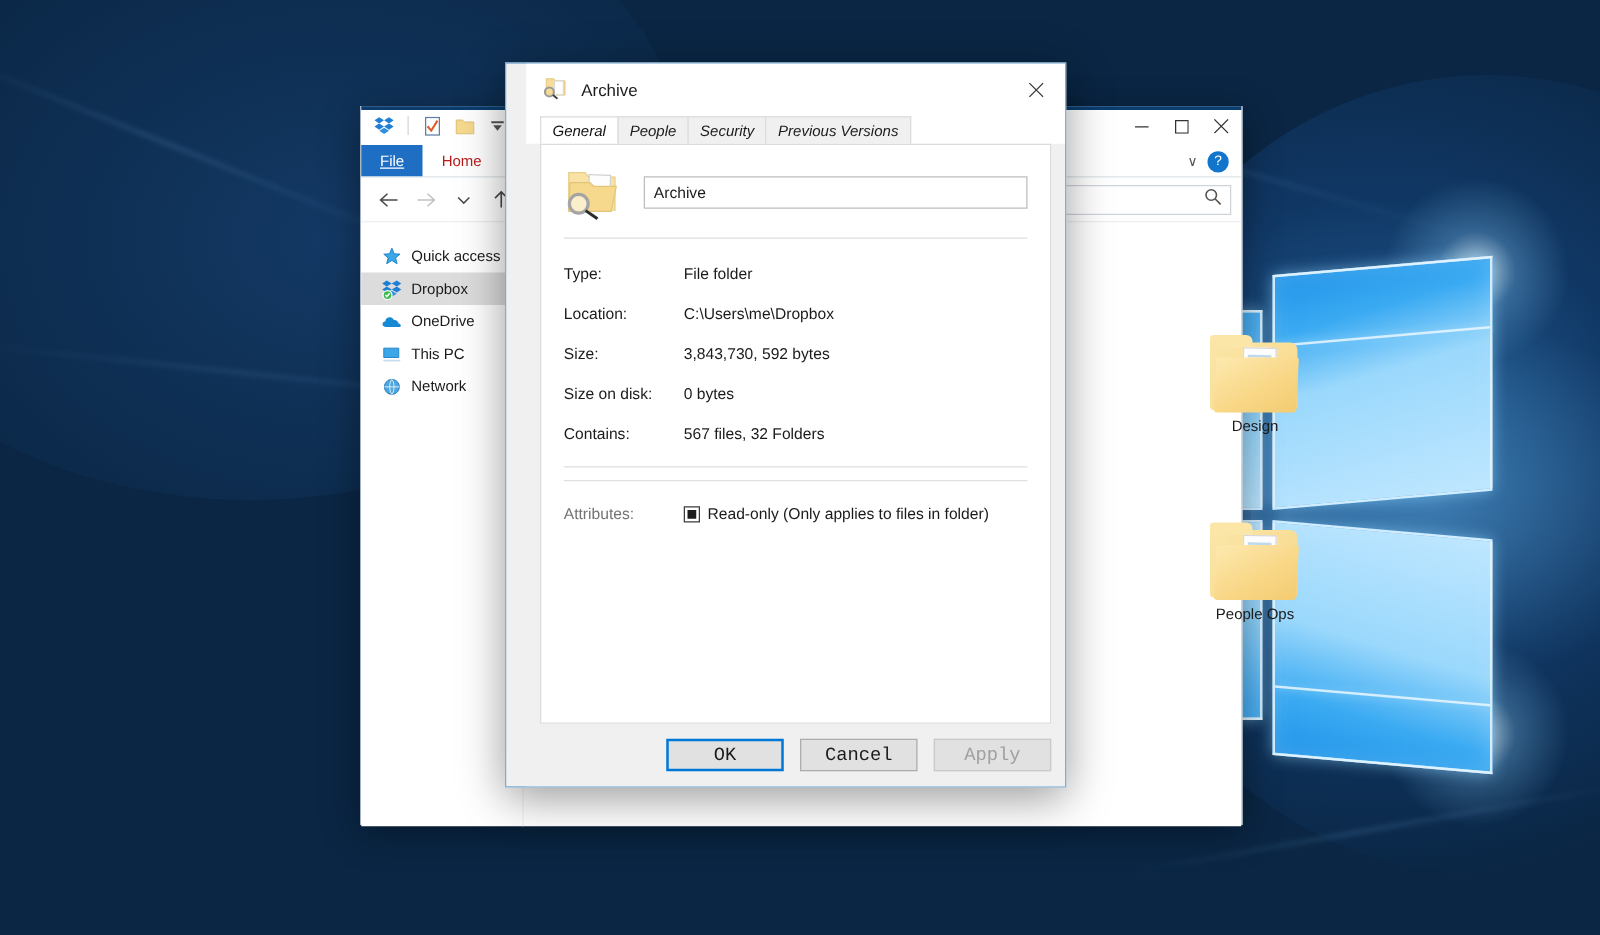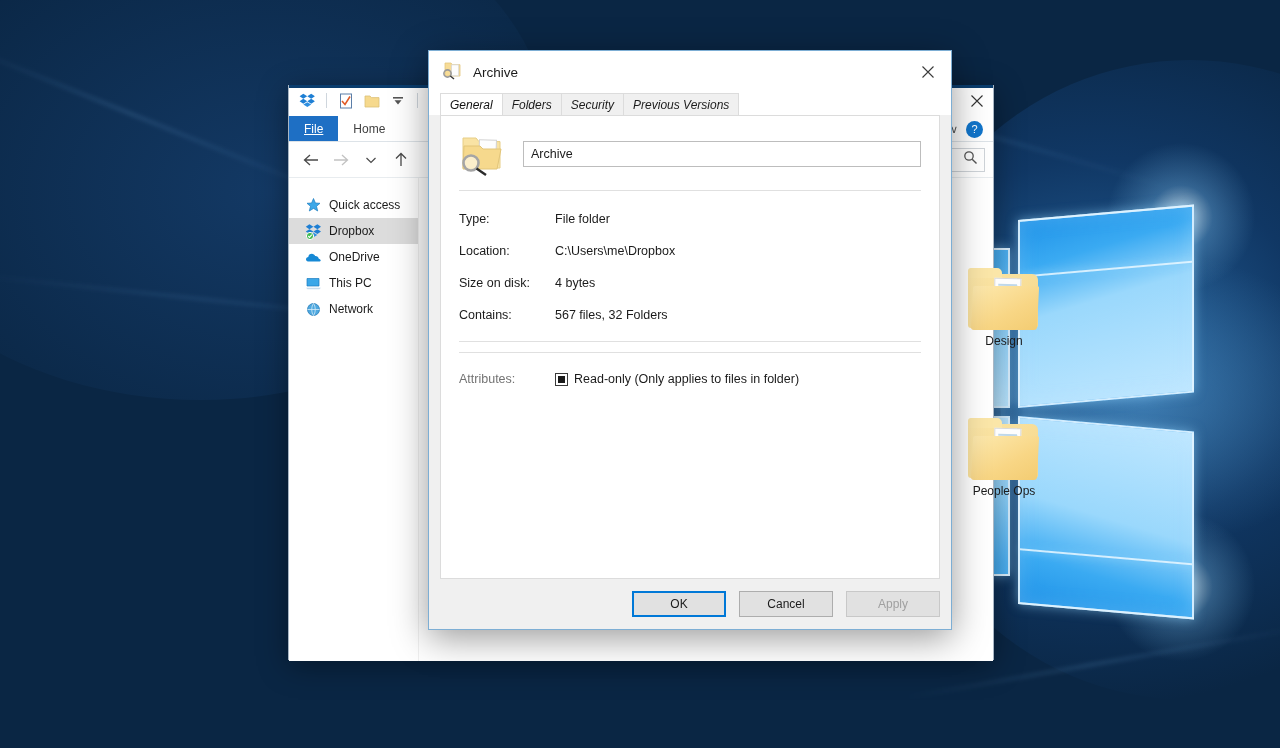--- a/index.html
+++ b/index.html
@@ -100,21 +100,21 @@
     width: 32px; height: 30px; display: flex; align-items: center; justify-content: center;
     color: #333; font-size: 13px; cursor: default;
   }
 
   #ex-ribbon-tabs {
     height: 26px; background: #ffffff; display: flex; align-items: stretch;
     position: relative; border-bottom: 1px solid #dde3e8;
   }
   .rt {
     display: flex; align-items: center; padding: 0 15px;
-    font-size: 12px; color: #404040; cursor: default;
+    font-size: 12px; color: #b91c1c; cursor: default;
   }
   .rt.file { background: #1e6fc4; color: #fff; font-weight: normal; text-decoration: underline; }
   .ribbon-right { position: absolute; right: 4px; top: 0; height: 26px; display: flex; align-items: center; gap: 8px; padding-right: 6px; }
   .help-btn {
     width: 17px; height: 17px; border-radius: 50%; background: #1175cb;
     color: #fff; font-size: 11px; display: flex; align-items: center; justify-content: center;
     cursor: default;
   }
   .chev { color: #555; font-size: 11px; }
 
@@ -172,26 +172,26 @@
     background: linear-gradient(#3f87c9 0%, #8fc4e8 50%, #d8ecf8 100%); }
   .bf-front {
     position: absolute; left: 4px; top: 18px; width: 66px; height: 44px;
     background: linear-gradient(150deg,#fde9ae 0%, #f8d685 60%, #f3cc72 100%);
     border-radius: 2px 2px 3px 3px;
     transform: skewX(-3deg);
   }
 
   
   #dialog {
-    position: absolute; left: 428px; top: 50px;
-    width: 524px; height: 580px;
+    position: absolute; left: 404px; top: 50px;
+    width: 449px; height: 580px;
     background: #f0f0f0;
     border: 1px solid #7daed4;
     box-shadow: 0 8px 34px rgba(0,0,0,0.40);
-    display: flex; flex-direction: column;
+    display: flex; flex-direction: column; padding-left: 16px;
   }
   #dlg-title {
     height: 42px; background: #ffffff; display: flex; align-items: center;
     padding-left: 12px; position: relative; flex: 0 0 42px;
   }
   #dlg-title .t-text { font-size: 13.5px; color: #1b1b1b; margin-left: 10px; }
   #dlg-close {
     position: absolute; right: 0; top: 0; width: 46px; height: 42px;
     display: flex; align-items: center; justify-content: center;
     font-size: 15px; color: #3b3b3b; cursor: default;
@@ -249,22 +249,22 @@
     background: #e1e1e1; border: 1px solid #adadad;
     font-size: 12.5px; color: #1b1b1b; font-family: "Liberation Sans", sans-serif;
     cursor: default;
   }
 
   #dlg-footer {
     flex: 0 0 50px; display: flex; align-items: center; justify-content: flex-end;
     gap: 13px; padding-right: 11px; background: #f0f0f0;
   }
   .dbtn {
-    width: 94px; height: 26px; font-size: 12px;
-    font-family: Liberation Sans, sans-serif;
+    width: 94px; height: 26px; font-size: 15px;
+    font-family: Liberation Mono, monospace;
     background: #e1e1e1; border: 1px solid #adadad; color: #1b1b1b;
     cursor: default;
   }
   .dbtn.focus { border: 2px solid #0078d7; }
   .dbtn.disabled { color: #a0a0a0; background: #e1e1e1; border-color: #c8c8c8; }
 </style>
 </head>
 <body>
 
 <div id="desktop">
@@ -501,21 +501,21 @@
           <path d="M0.5 0.5 L11.5 11.5 M11.5 0.5 L0.5 11.5" stroke="currentColor" stroke-width="1.1"></path>
         </svg>
     </div>
   </div>
 
   <div id="dlg-tabs">
     <div class="dtab active">
       <span>General</span>
     </div>
     <div class="dtab">
-      <span>Folders</span>
+      <span>People</span>
     </div>
     <div class="dtab">
       <span>Security</span>
     </div>
     <div class="dtab">
       <span>Previous Versions</span>
     </div>
   </div>
 
   <div id="dlg-page">
@@ -537,22 +537,26 @@
     <div class="props">
       <div class="prop-row">
         <span class="prop-key">Type:</span>
         <span class="prop-val">File folder</span>
       </div>
       <div class="prop-row">
         <span class="prop-key">Location:</span>
         <span class="prop-val">C:\Users\me\Dropbox</span>
       </div>
       <div class="prop-row">
+        <span class="prop-key">Size:</span>
+        <span class="prop-val">3,843,730, 592 bytes</span>
+      </div>
+      <div class="prop-row">
         <span class="prop-key">Size on disk:</span>
-        <span class="prop-val">4 bytes</span>
+        <span class="prop-val">0 bytes</span>
       </div>
       <div class="prop-row">
         <span class="prop-key">Contains:</span>
         <span class="prop-val">567 files, 32 Folders</span>
       </div>
     </div>
 
     <div class="hr" style="margin-top:10px;"></div>
 
 

